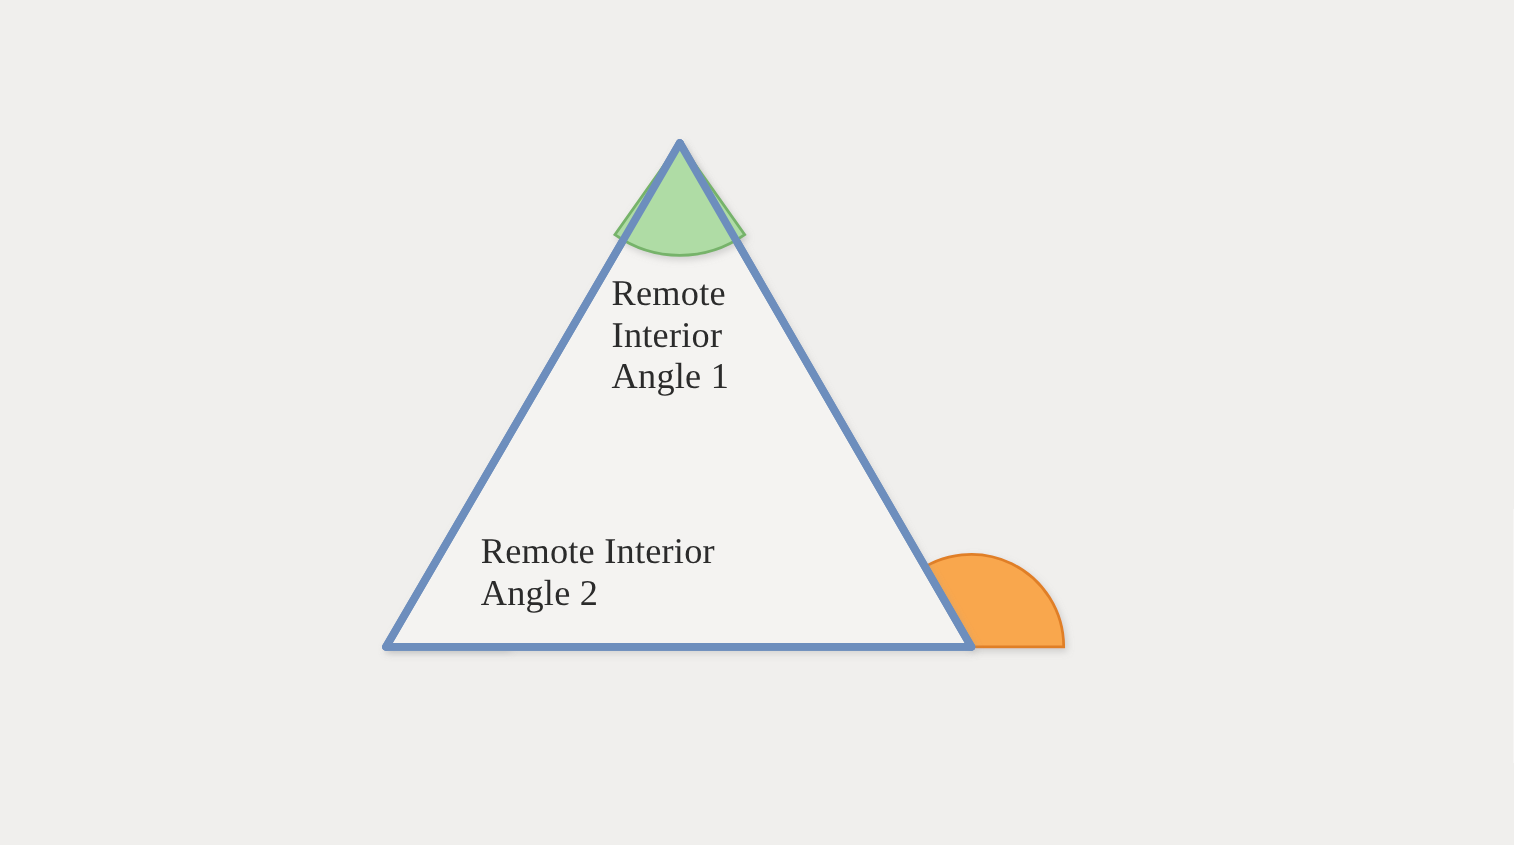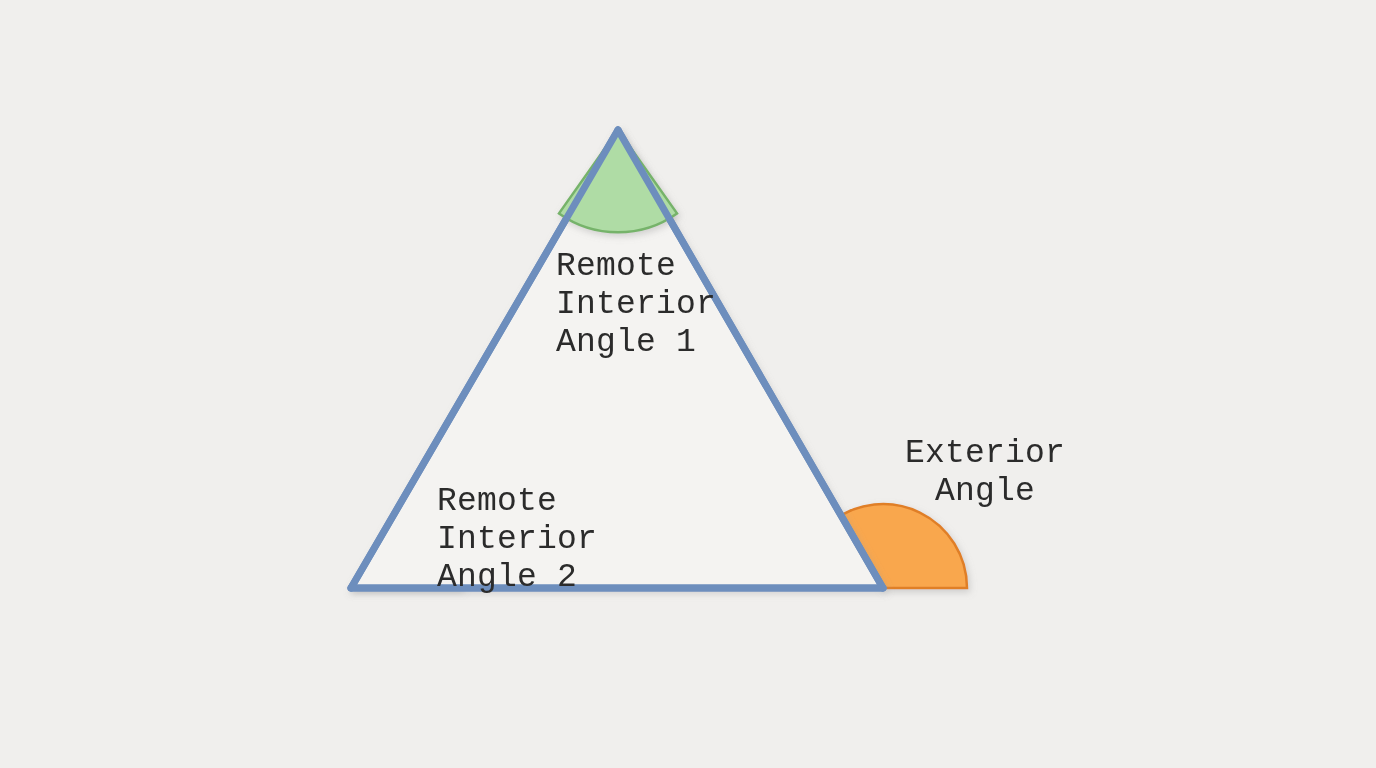--- a/index.html
+++ b/index.html
@@ -23,21 +23,21 @@
     position: absolute;
     top: 0;
     left: 0;
     width: 1376px;
     height: 768px;
     display: block;
   }
   .diagram-label {
     position: absolute;
     color: #2b2b2b;
-    font-family: Liberation Mono, monospace;
+    font-family: Liberation Serif, serif;
     font-weight: 300;
     letter-spacing: 0.2px;
     white-space: pre-line;
     line-height: 38px;
     font-size: 33px;
   }
   #label-remote-1 {
     left: 556px;
     top: 248px;
     text-align: left;
@@ -85,16 +85,14 @@
     <path d="M 351 588 L 883 588" fill="none" stroke="#6d8ebd" stroke-width="7" stroke-linecap="round"></path>
   </svg>
 
   <div class="diagram-label" id="label-remote-1">Remote
 Interior
 Angle 1</div>
 
   <div class="diagram-label" id="label-remote-2">Remote Interior
 Angle 2</div>
 
-  <div class="diagram-label" id="label-exterior">Exterior
-Angle</div>
 
 </div>
 
 </body></html>

